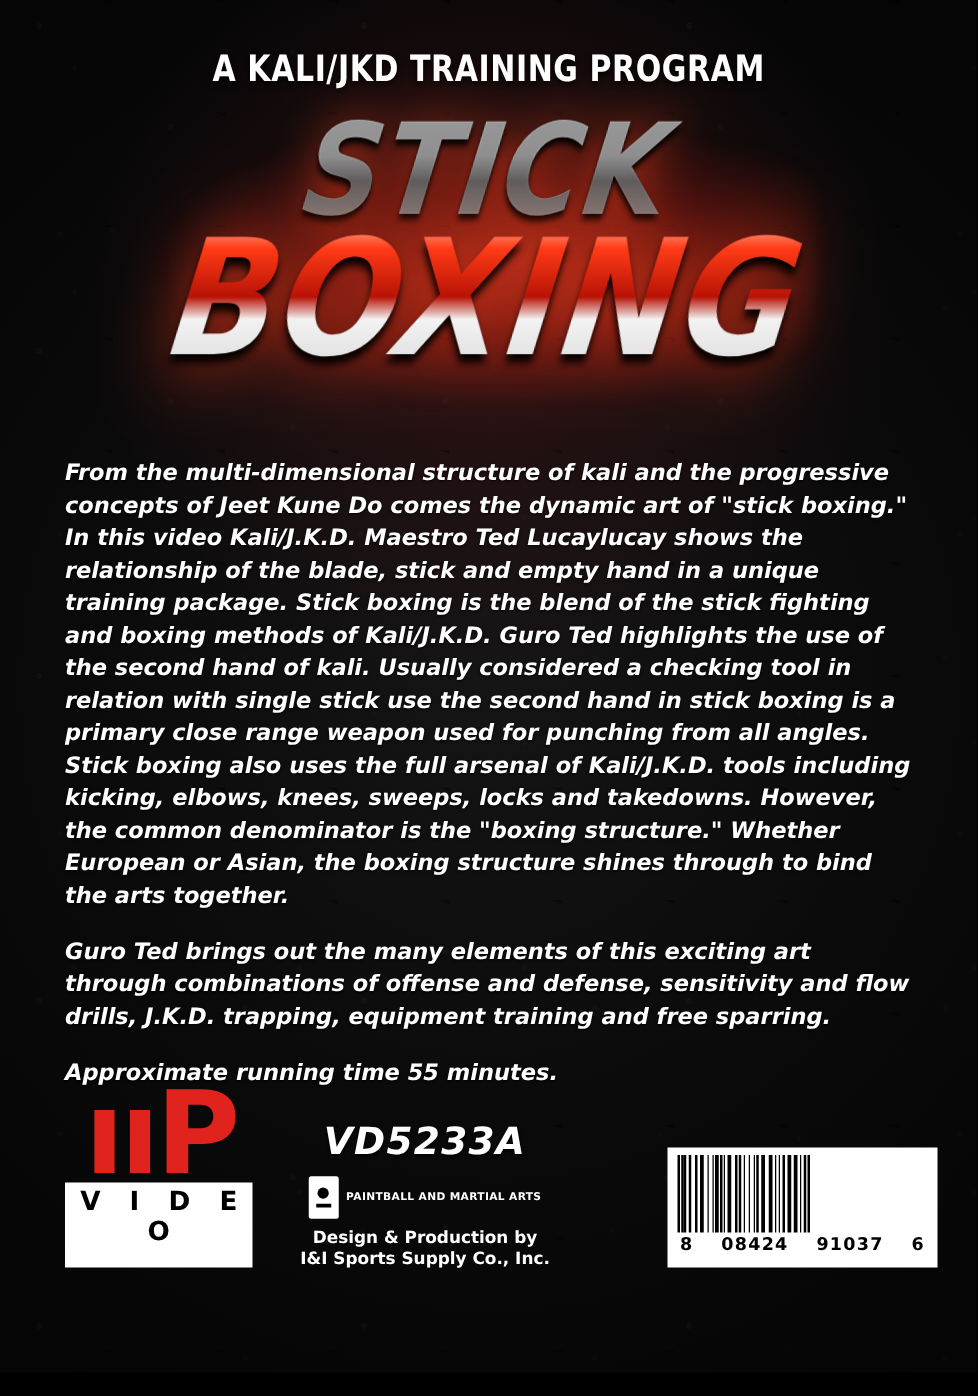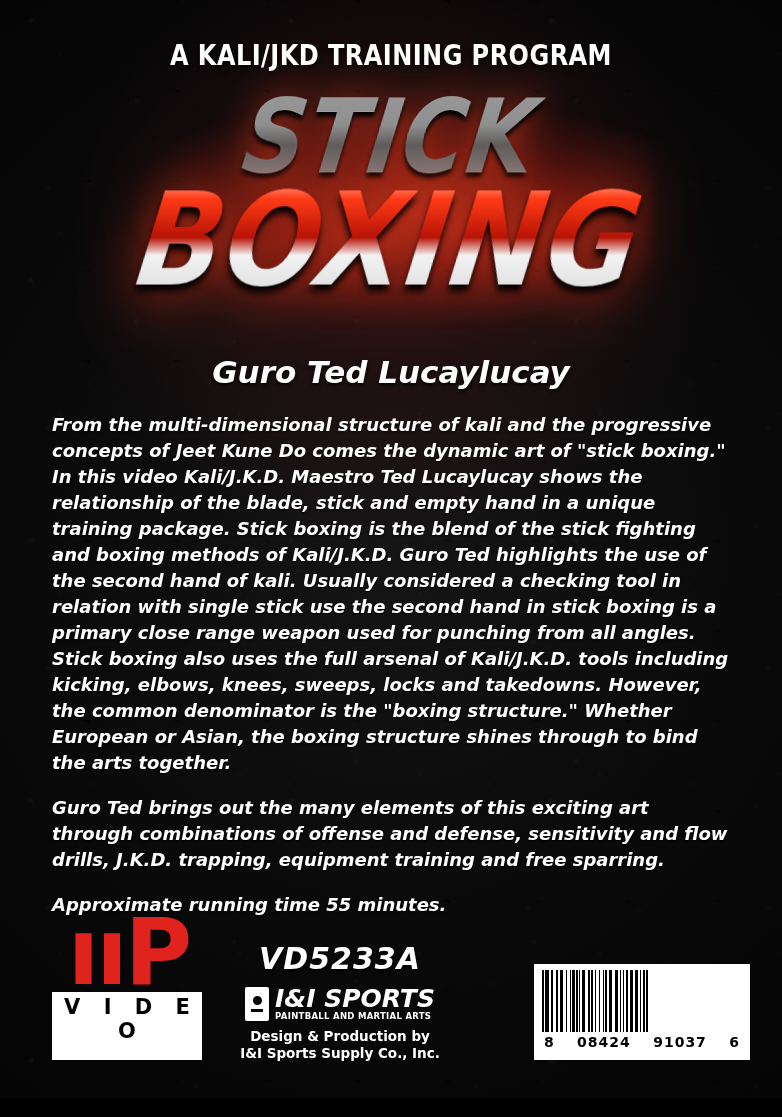--- a/index.html
+++ b/index.html
@@ -280,21 +280,20 @@
 <div id="cover">
 
   <div class="top-line">A KALI/JKD TRAINING PROGRAM</div>
 
   <div class="logo-wrap">
     <div class="glow"></div>
     <div class="logo-line logo-stick">STICK</div>
     <div class="logo-line logo-boxing">BOXING</div>
   </div>
 
-  <div class="author">Guro Ted Lucaylucay</div>
 
   <div class="copy">
     <p>From the multi-dimensional structure of kali and the progressive concepts of Jeet Kune Do comes the dynamic art of "stick boxing." In this video Kali/J.K.D. Maestro Ted Lucaylucay shows the relationship of the blade, stick and empty hand in a unique training package. Stick boxing is the blend of the stick fighting and boxing methods of Kali/J.K.D. Guro Ted highlights the use of the second hand of kali. Usually considered a checking tool in relation with single stick use the second hand in stick boxing is a primary close range weapon used for punching from all angles. Stick boxing also uses the full arsenal of Kali/J.K.D. tools including kicking, elbows, knees, sweeps, locks and takedowns. However, the common denominator is the "boxing structure." Whether European or Asian, the boxing structure shines through to bind the arts together.</p>
     <p>Guro Ted brings out the many elements of this exciting art through combinations of offense and defense, sensitivity and flow drills, J.K.D. trapping, equipment training and free sparring.</p>
     <p>Approximate running time 55 minutes.</p>
   </div>
 
   <div class="footer">
 
     <div class="ip-video">
@@ -307,21 +306,20 @@
     </div>
 
     <div class="center-block">
       <div class="catalog">VD5233A</div>
       <div class="ii-logo">
         <div class="ii-badge">
           <span class="dot"></span>
           <span class="bar"></span>
         </div>
         <div class="ii-text">
-          <div class="ii-name">I&amp;I SPORTS</div>
           <div class="ii-sub">PAINTBALL AND MARTIAL ARTS</div>
         </div>
       </div>
       <div class="credit">
         <div>Design &amp; Production by</div>
         <div>I&amp;I Sports Supply Co., Inc.</div>
       </div>
     </div>
 
     <div class="barcode">

